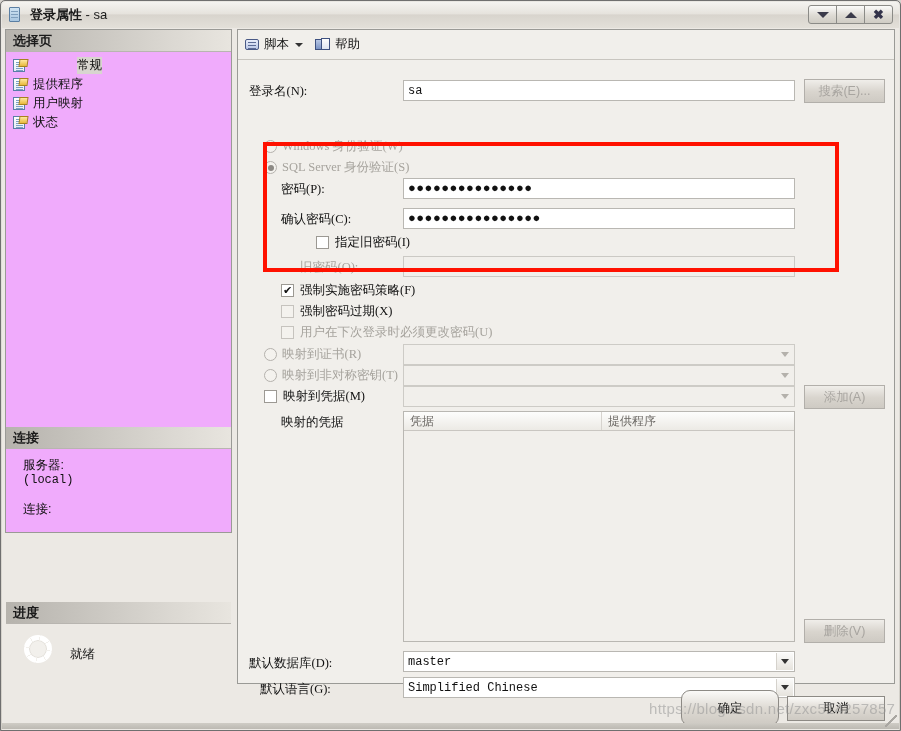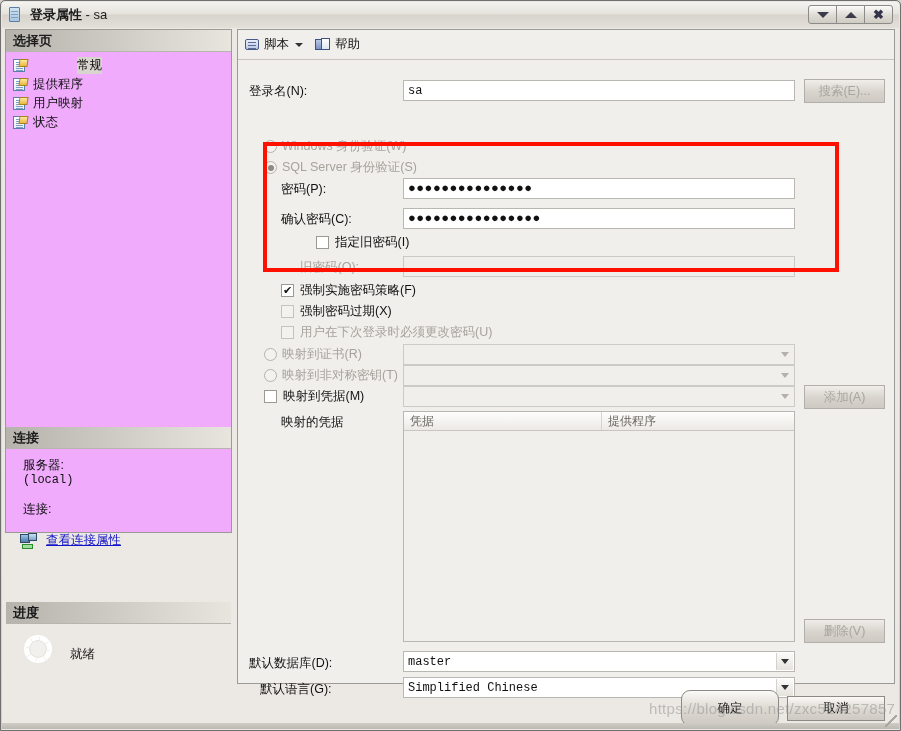--- a/index.html
+++ b/index.html
@@ -207,21 +207,21 @@
   .help-icon .bk2 {
     position:absolute; left:6px; top:1px; width:9px; height:12px;
     background: linear-gradient(#fdfdfd, #dfe5f2); border:1px solid #3e5180;
   }
 
   #form {
     position: absolute; left: 0; top: 31px; right: 0; bottom: 0;
     padding: 0;
   }
   .row { position: absolute; display: flex; align-items: center; }
-  .lbl { font-size: 12.5px; color: #111; white-space: nowrap; }
+  .lbl { font-size: 12.5px; color: #111; white-space: nowrap; font-family: Liberation Serif, serif; }
   .lbl.dim { color: #a6a39d; }
   .txt {
     background: #ffffff; border: 1px solid #b9b7b2;
     height: 21px; font-family: "Liberation Mono", monospace;
     font-size: 12px; color: #111; padding: 0 4px;
     display: flex; align-items: center;
   }
   .txt.readonly { background: #f1efeb; border-color: #cbc9c4; color: #a6a39d; }
   .pw-dots { letter-spacing: 0.5px; font-size: 13px; line-height: 1; }
   .combo {
@@ -383,28 +383,20 @@
         <div class="pane-header">连接</div>
         <div class="pane-body">
           <div class="conn-block">
             <div class="conn-label">服务器:</div>
             <div class="conn-value">(local)</div>
           </div>
           <div class="conn-gap"></div>
           <div class="conn-block">
             <div class="conn-label">连接:</div>
           </div>
-          <div class="conn-link-row">
-            <span class="conn-icon">
-                <span class="mon1"></span>
-                <span class="mon2"></span>
-                <span class="arr"></span>
-              </span>
-            <span class="conn-link">查看连接属性</span>
-          </div>
         </div>
       </div>
 
       <div style="position:absolute; left:0; top:572px; right:0;">
         <div class="pane-header">进度</div>
         <div class="progress-row">
           <span class="spinner"></span>
           <span class="progress-text">就绪</span>
         </div>
       </div>

